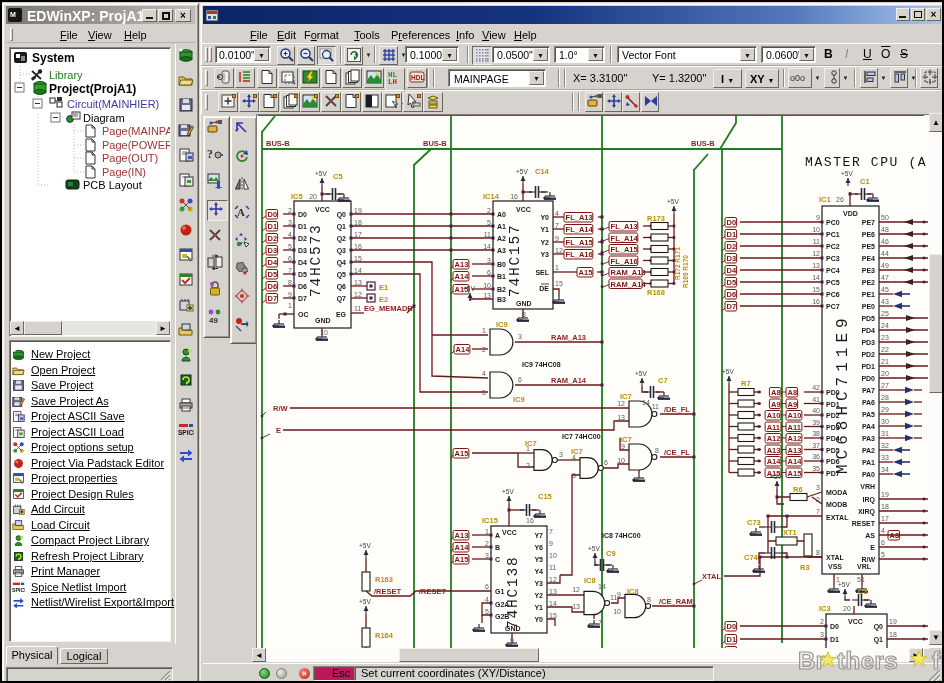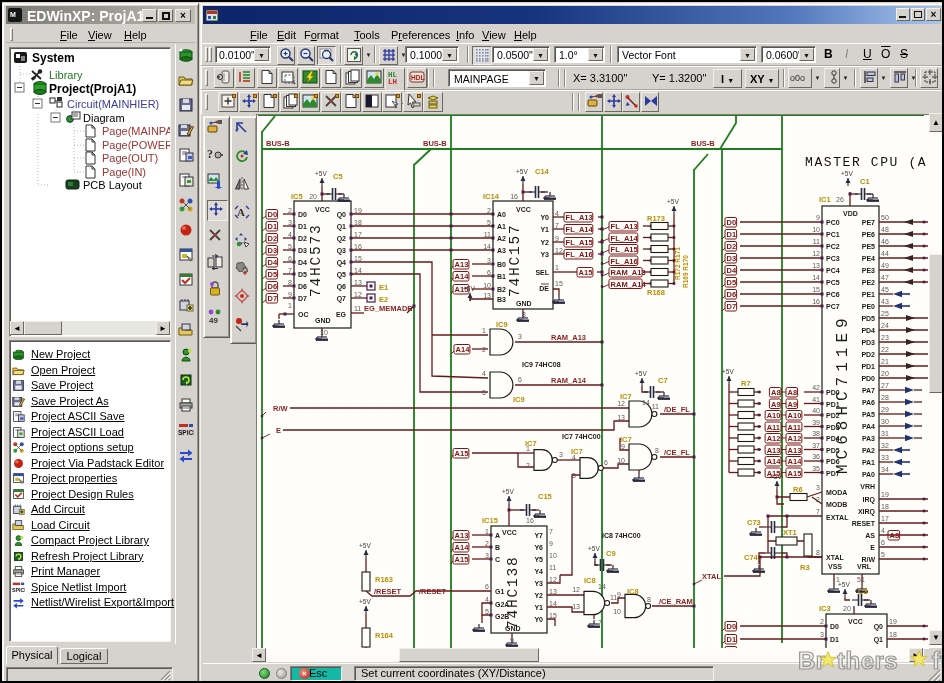--- a/index.html
+++ b/index.html
@@ -1878,21 +1878,21 @@
 <div class="abs btn" style="left:927px;top:628px;width:14px;height:15px;font-size:8px;text-align:center;line-height:14px;">▼</div>
 
 <div class="abs" style="left:250px;top:646px;width:672px;height:14px;background:#fdfcf8;"></div>
 <div class="abs btn" style="left:250px;top:646px;width:14px;height:14px;font-size:8px;text-align:center;line-height:13px;">◄</div>
 <div class="abs btn" style="left:397px;top:646px;width:140px;height:14px;"></div>
 <div class="abs btn" style="left:907px;top:646px;width:14px;height:14px;font-size:8px;text-align:center;line-height:13px;">►</div>
 
 <div class="abs" style="left:201px;top:661px;width:738px;height:19px;background:#d6d3ce;border-top:1px solid #fff;"></div>
 <div class="abs" style="left:257px;top:666px;width:11px;height:11px;border-radius:50%;background:radial-gradient(circle at 35% 35%,#7fdc7f,#1c7a1c);border:1px solid #155c15;"></div>
 <div class="abs" style="left:274px;top:666px;width:11px;height:11px;border-radius:50%;background:radial-gradient(circle at 35% 35%,#eceae4,#9a978e);border:1px solid #807d75;"></div>
-<div class="abs sunken" style="left:288px;top:664px;width:52px;height:15px;background:#14b8a6;font-size:11px;padding-left:18px;line-height:13px;">Esc</div>
+<div class="abs sunken" style="left:311px;top:664px;width:52px;height:15px;background:#be185d;font-size:11px;padding-left:18px;line-height:13px;">Esc</div>
 <div class="abs" style="left:297px;top:666px;width:11px;height:11px;border-radius:50%;background:radial-gradient(circle at 35% 35%,#f08a7a,#c22012);"></div>
 <div class="abs" style="left:300px;top:667px;color:#fff;font-size:8px;font-weight:bold;">×</div>
 <div class="abs sunken" style="left:352px;top:664px;width:360px;height:15px;background:#d6d3ce;font-size:11px;padding-left:6px;line-height:13px;">Set current coordinates (XY/Distance)</div>
 
 <svg class="abs" style="left:926px;top:667px;" width="13" height="13">
       <g stroke="#9a978e" stroke-width="1.6">
         <line x1="12" y1="1" x2="1" y2="12"></line>
         <line x1="12" y1="6" x2="6" y2="12"></line>
         <line x1="12" y1="11" x2="11" y2="12"></line>
       </g>

